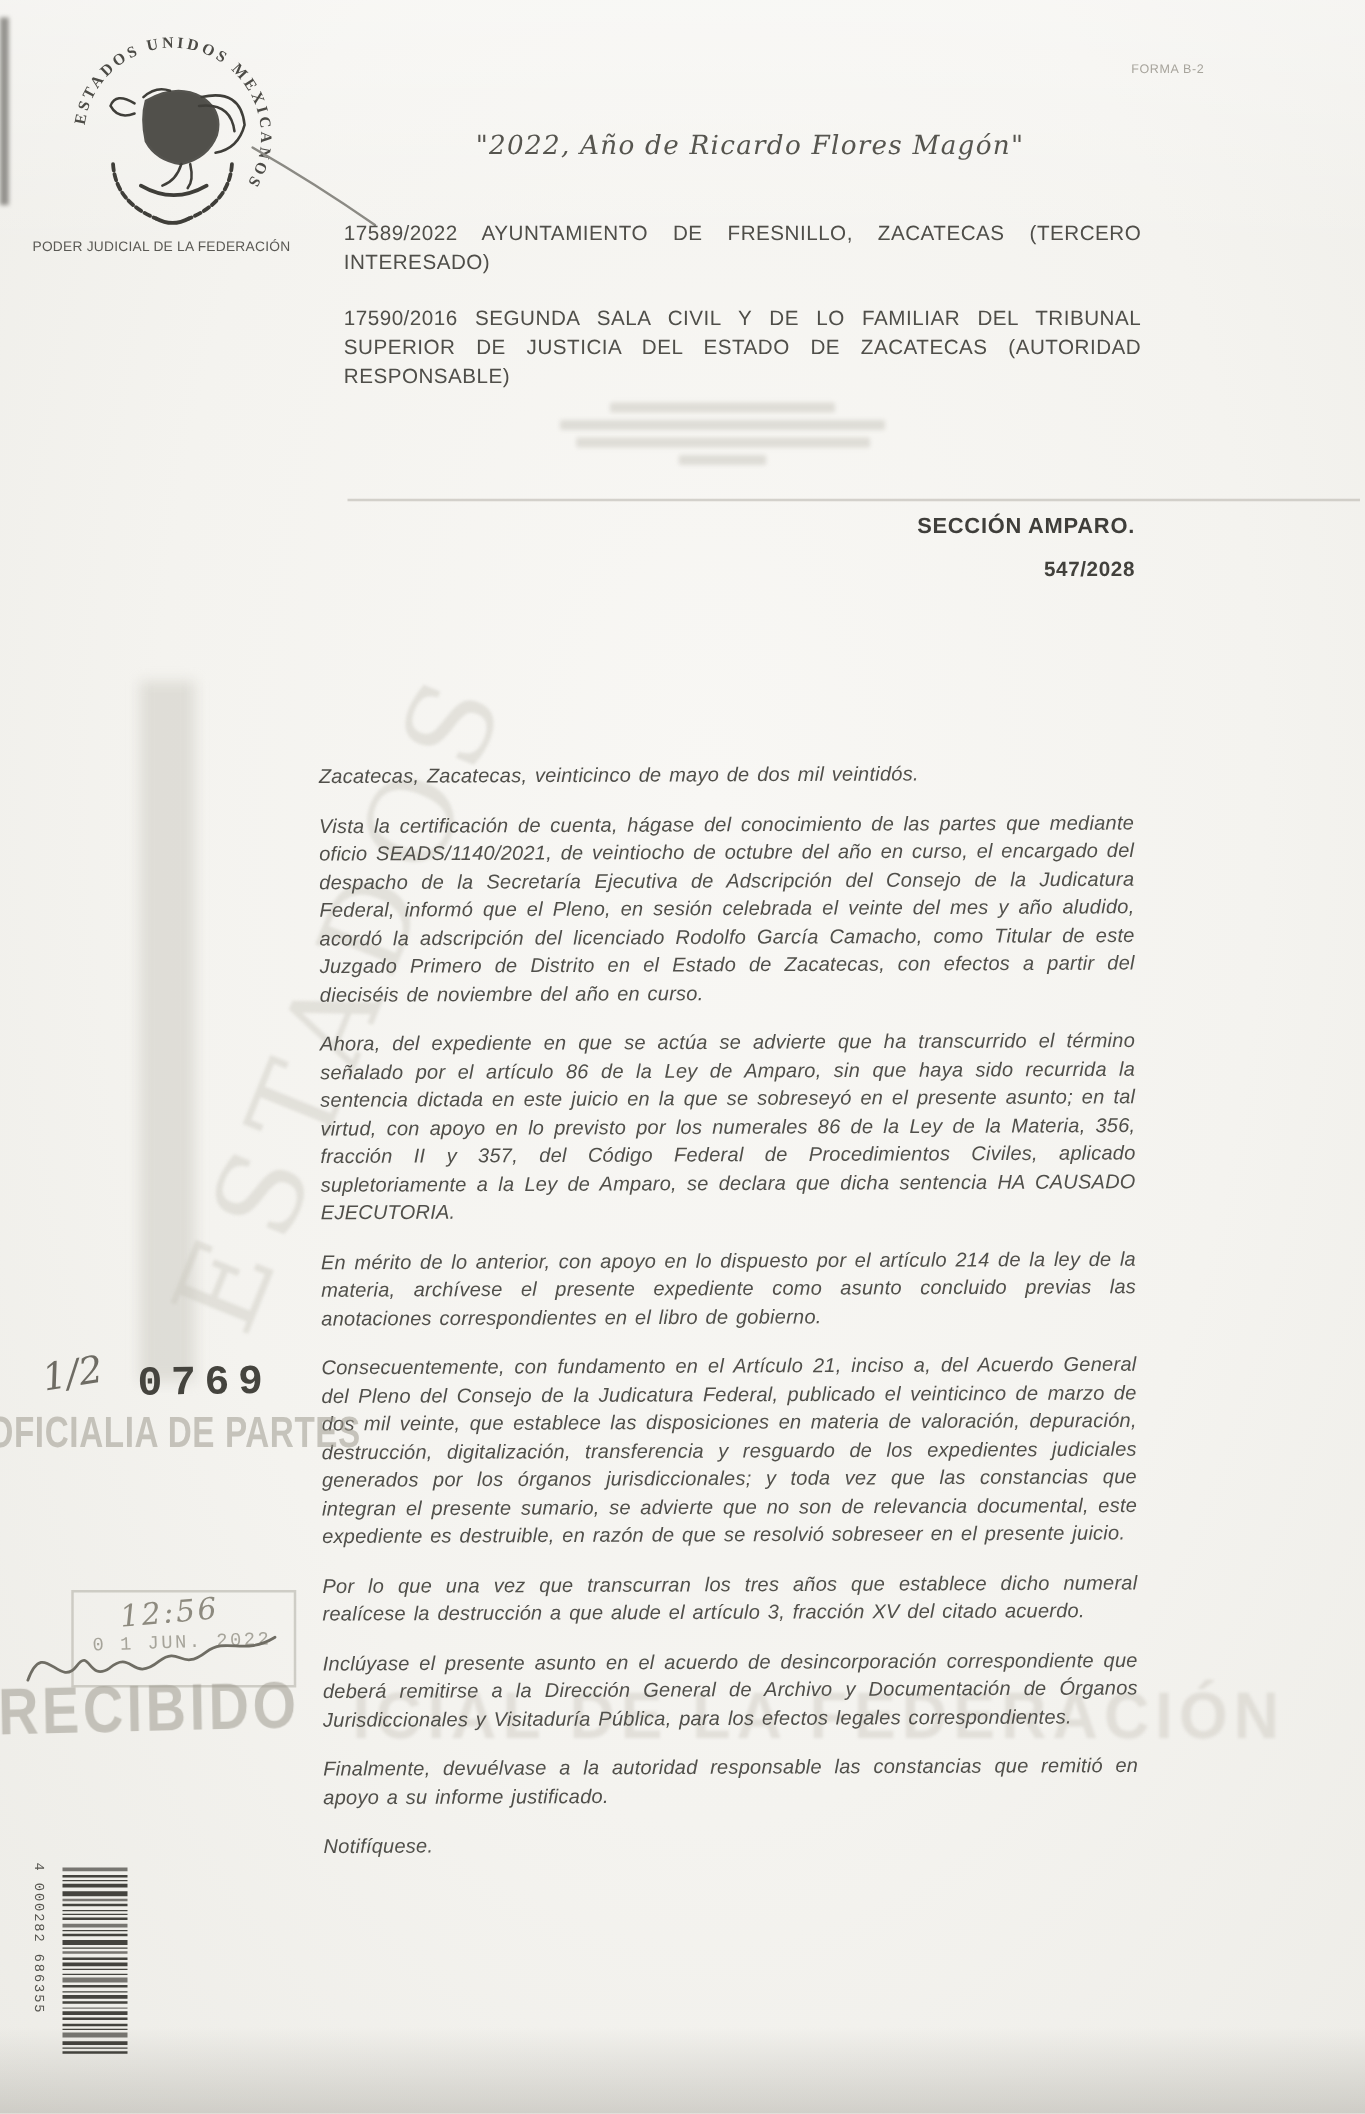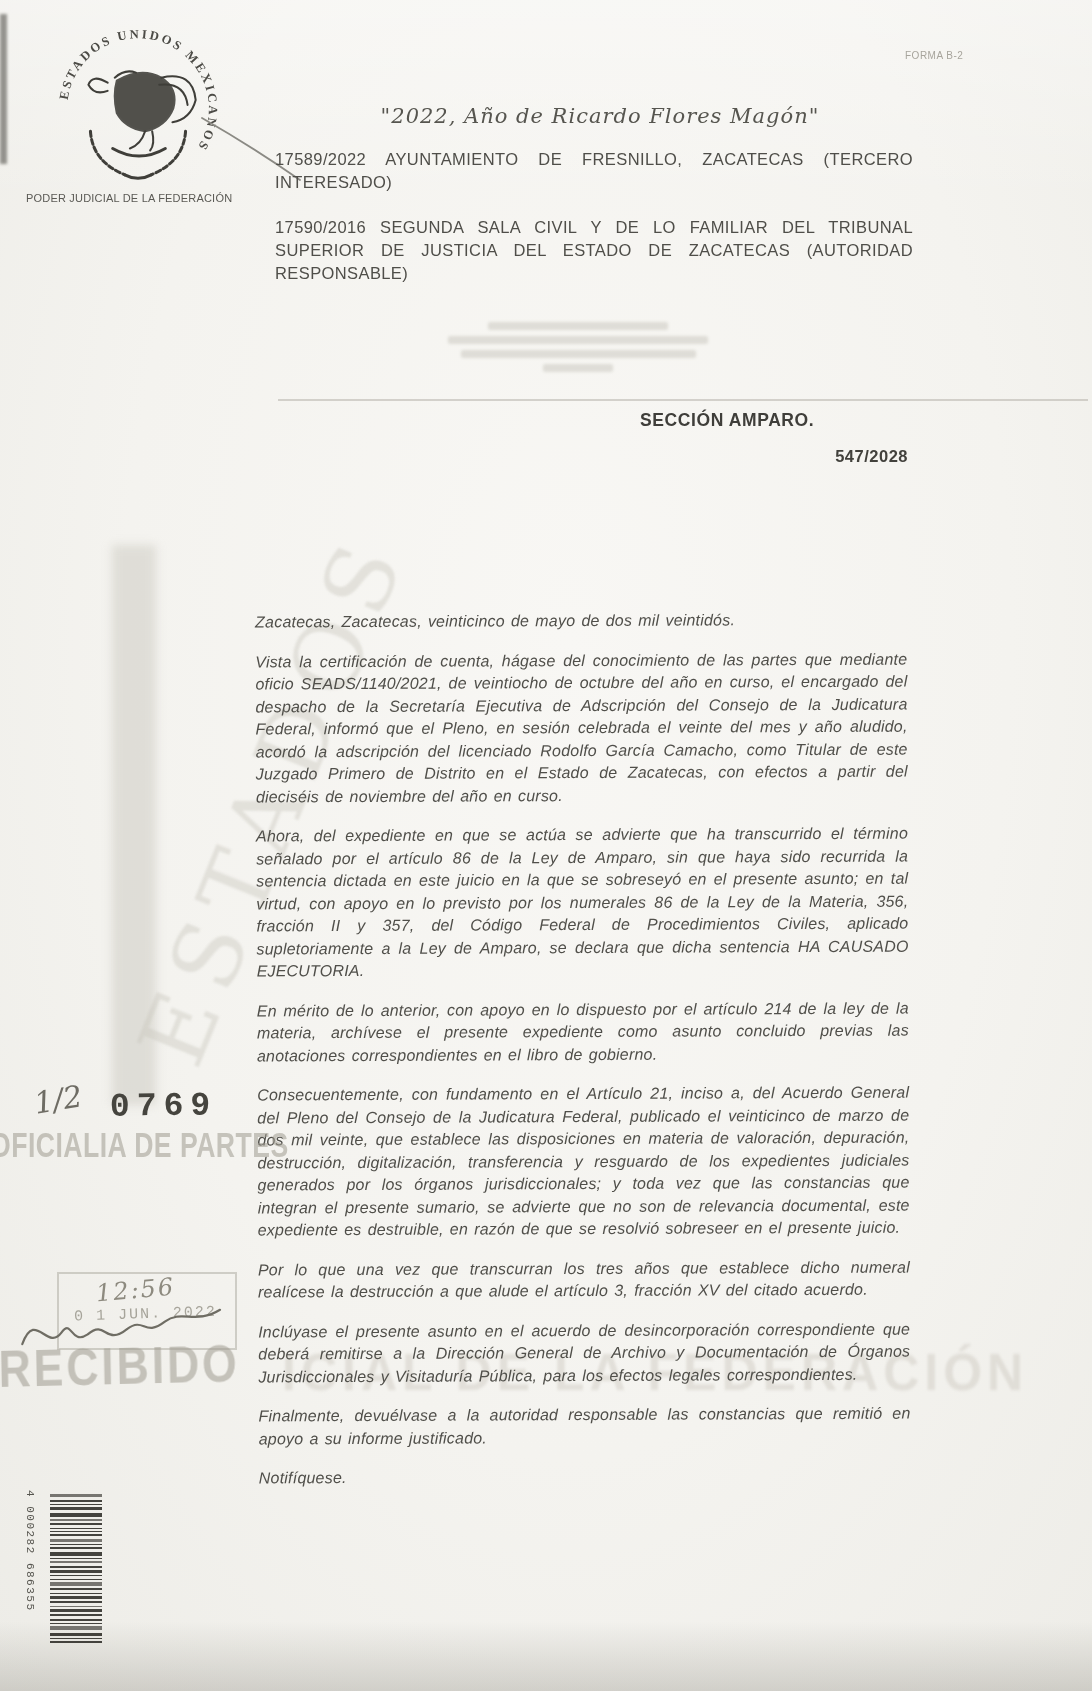--- a/index.html
+++ b/index.html
@@ -19,30 +19,30 @@
   .midleft-streak{position:absolute;left:112px;top:545px;width:44px;height:560px;background:rgba(198,195,186,.45);filter:blur(5px);}
 
   
   .seal{position:absolute;left:52px;top:20px;width:172px;height:172px;}
   .institution{position:absolute;left:26px;top:192px;width:210px;font-size:11px;font-weight:normal;
     color:#5a5954;letter-spacing:.2px;}
   .forma{position:absolute;left:905px;top:50px;font-size:10px;color:#a7a49c;letter-spacing:.5px;}
   .motto{position:absolute;left:380px;top:104px;width:440px;text-align:center;
     font-family:"DejaVu Serif", serif;font-style:italic;font-size:21px;color:#56554f;letter-spacing:1px;}
   .penline{position:absolute;left:196px;top:110px;width:110px;height:80px;}
-  .parties{position:absolute;left:275px;top:148px;width:638px;}
+  .parties{position:absolute;left:275px;top:176px;width:638px;}
   .parties p{margin:0 0 22px 0;font-size:16.5px;line-height:23px;color:#4f4e49;
     letter-spacing:.4px;word-spacing:2px;text-align:justify;}
 
   
   .ghost-block{position:absolute;left:428px;top:316px;width:300px;}
   .ghost-block div{height:8px;margin:6px auto;background:rgba(184,181,171,.38);filter:blur(1.6px);border-radius:2px;}
   .scan-line{position:absolute;left:278px;top:399px;width:810px;height:2px;background:rgba(175,172,163,.5);filter:blur(.4px);}
 
-  .section-label{position:absolute;left:640px;top:410px;width:268px;
+  .section-label{position:absolute;left:640px;top:410px;width:268px;text-align:right;
     font-size:17.5px;font-weight:bold;color:#3f3e3a;letter-spacing:.6px;}
   .case-number{position:absolute;left:640px;top:447px;width:268px;text-align:right;
     font-size:16.5px;font-weight:bold;color:#42413c;letter-spacing:.5px;}
 
   .heading-par{position:absolute;left:266px;top:477px;width:645px;
     font-size:17px;font-weight:bold;line-height:25px;color:#3e3d38;
     letter-spacing:.9px;word-spacing:4px;text-align:justify;}
 
   
   .body-text{position:absolute;left:257px;top:610px;width:652px;transform:rotate(-.25deg);}

